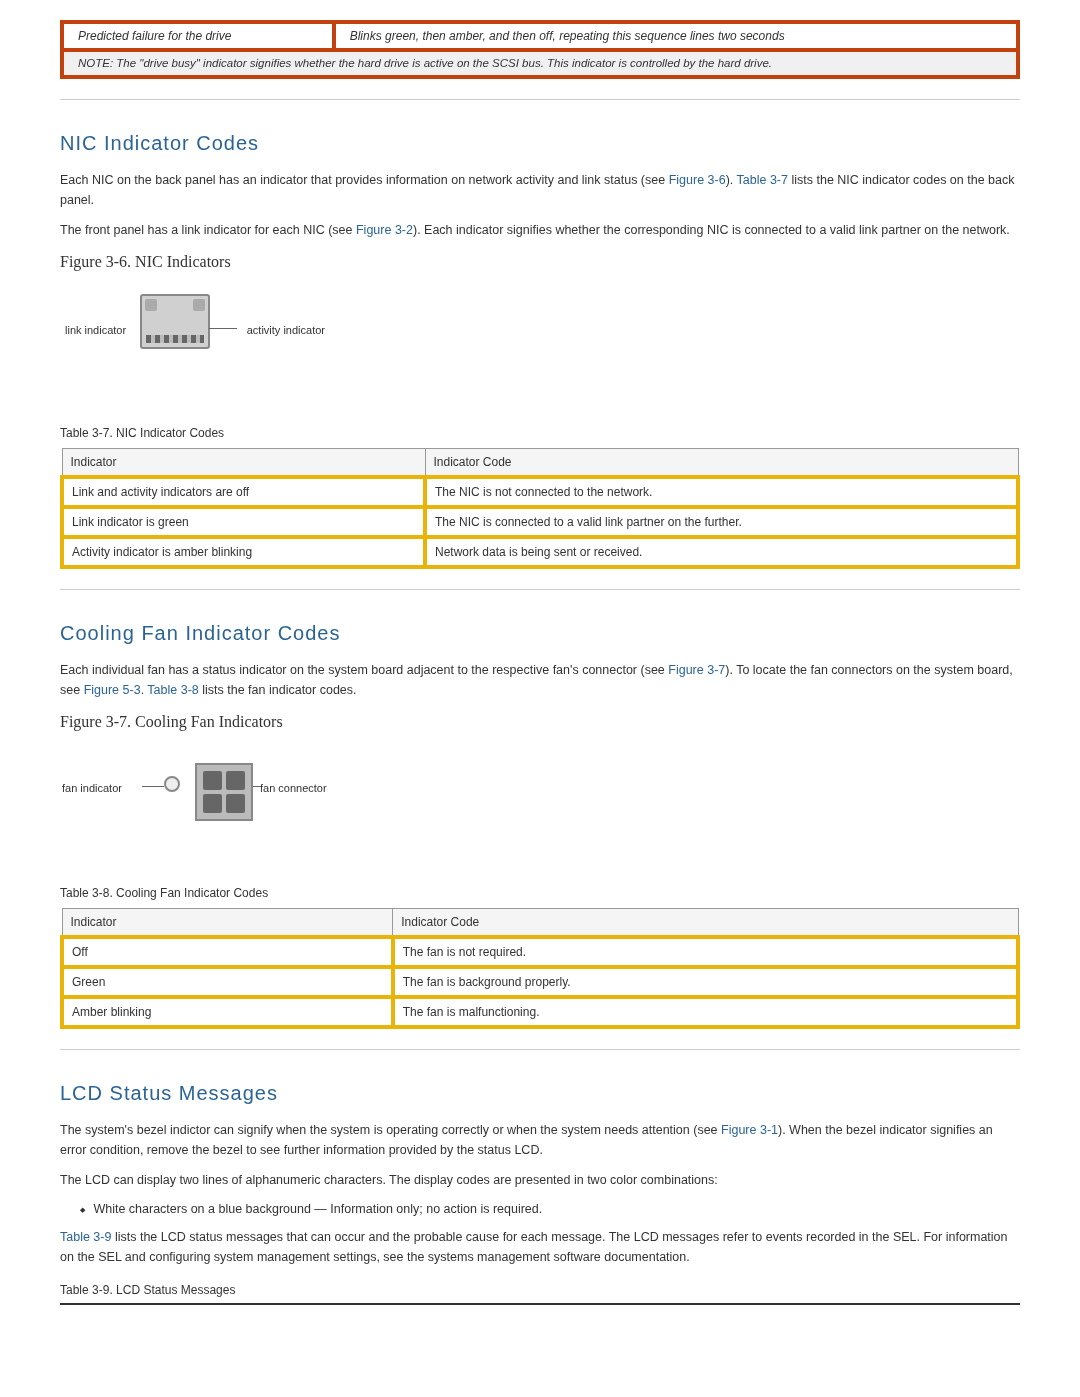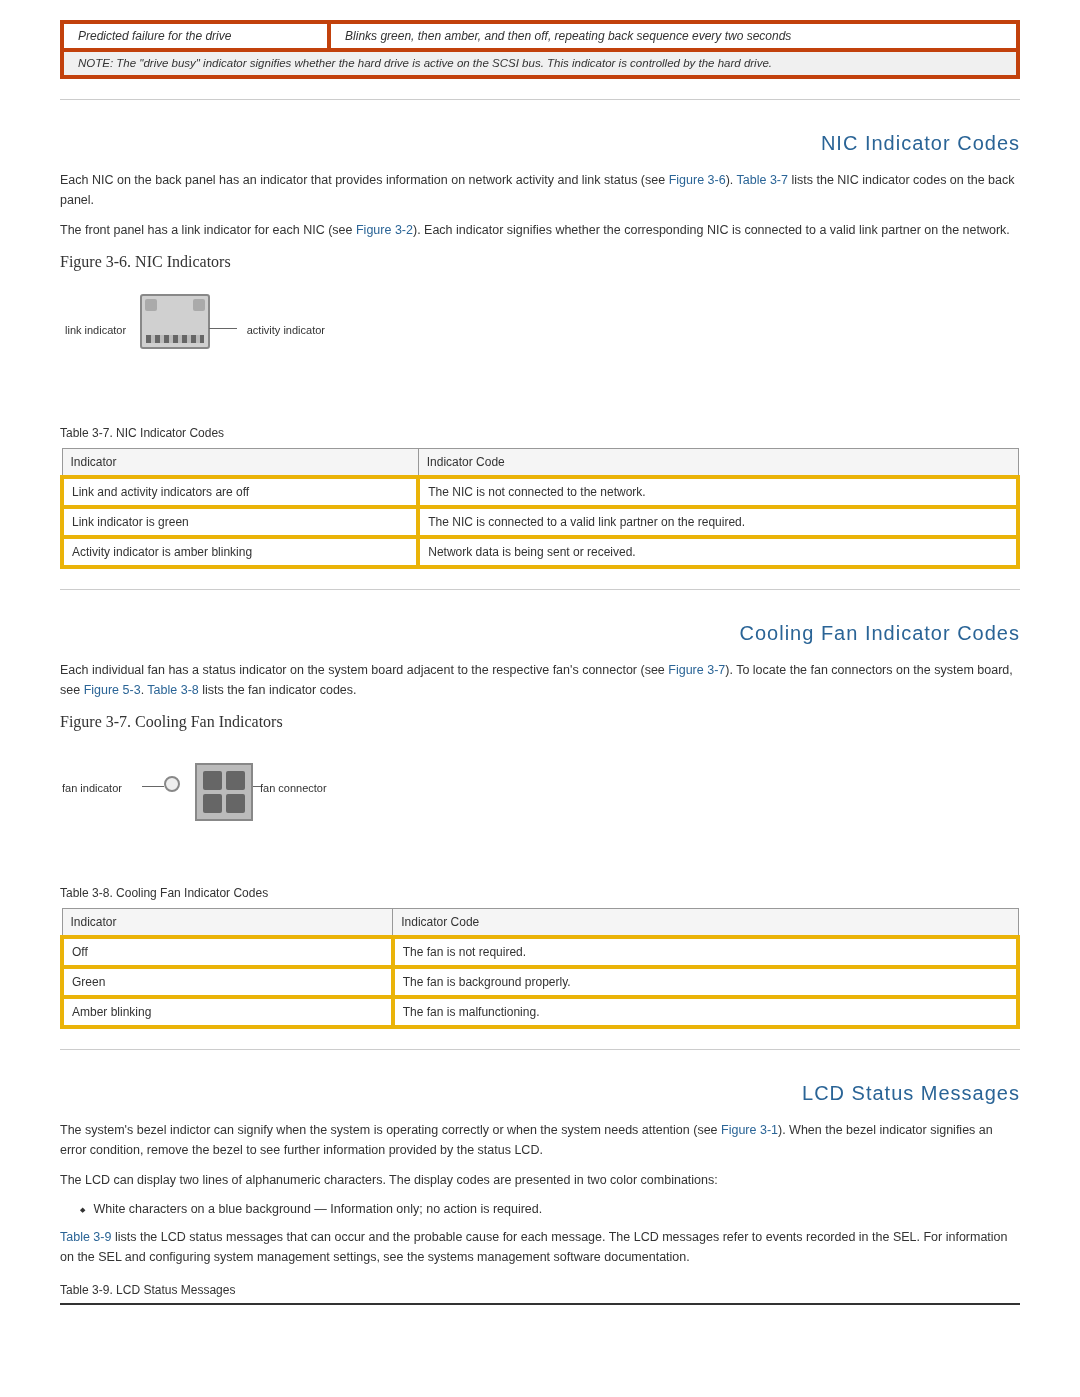--- a/index.html
+++ b/index.html
@@ -34,21 +34,20 @@
 
     
     .section-heading {
       font-size: 20px;
       font-weight: normal;
       color: #2a6496;
       letter-spacing: 0.05em;
       margin-top: 28px;
       margin-bottom: 12px;
       border-bottom: none;
-      text-align: right;
     }
     .section-heading span {
       color: #2a6496;
     }
 
     
     .section-divider {
       border: none;
       border-top: 1px solid #ccc;
       margin: 20px 0;
@@ -130,21 +129,21 @@
       color: #333;
     }
   </style>
 </head>
 <body>
 
 <table class="top-table">
   <tbody>
       <tr>
     <td>Predicted failure for the drive</td>
-    <td>Blinks green, then amber, and then off, repeating back sequence every two seconds</td>
+    <td>Blinks green, then amber, and then off, repeating this sequence lines two seconds</td>
   </tr>
   <tr>
     <td colspan="2" class="note-row">NOTE: The "drive busy" indicator signifies whether the hard drive is active on the SCSI bus. This indicator is controlled by the hard drive.</td>
   </tr>
 </tbody>
   </table>
 
 <hr class="section-divider">
 
 <h2 class="section-heading">
@@ -195,21 +194,21 @@
       <th>Indicator Code</th>
     </tr>
   </thead>
   <tbody>
     <tr>
       <td>Link and activity indicators are off</td>
       <td>The NIC is not connected to the network.</td>
     </tr>
     <tr>
       <td>Link indicator is green</td>
-      <td>The NIC is connected to a valid link partner on the required.</td>
+      <td>The NIC is connected to a valid link partner on the further.</td>
     </tr>
     <tr>
       <td>Activity indicator is amber blinking</td>
       <td>Network data is being sent or received.</td>
     </tr>
   </tbody>
 </table>
 
 <hr class="section-divider">
 

